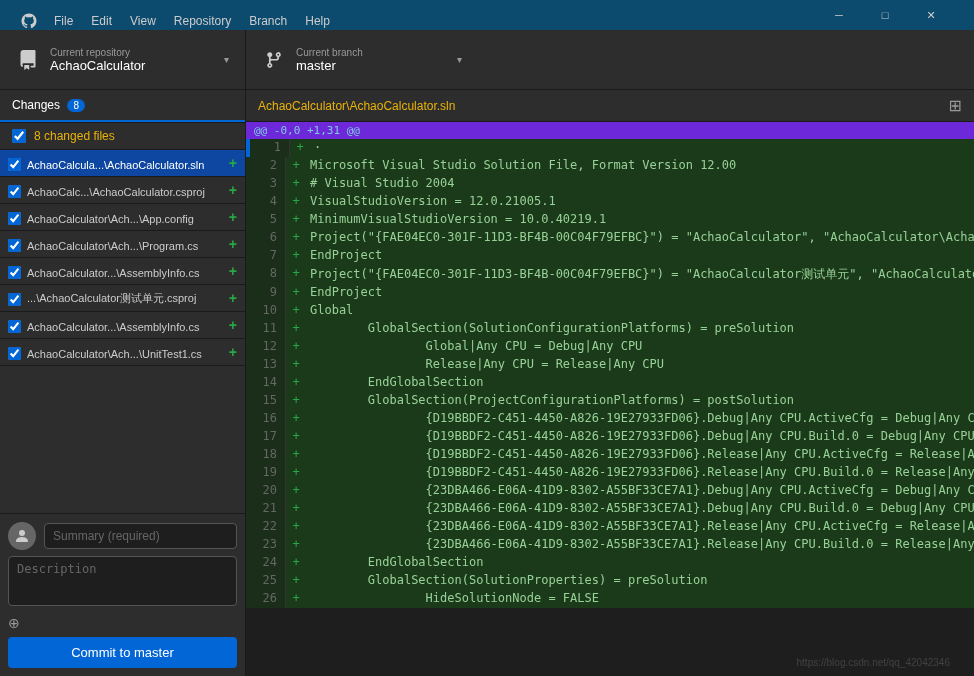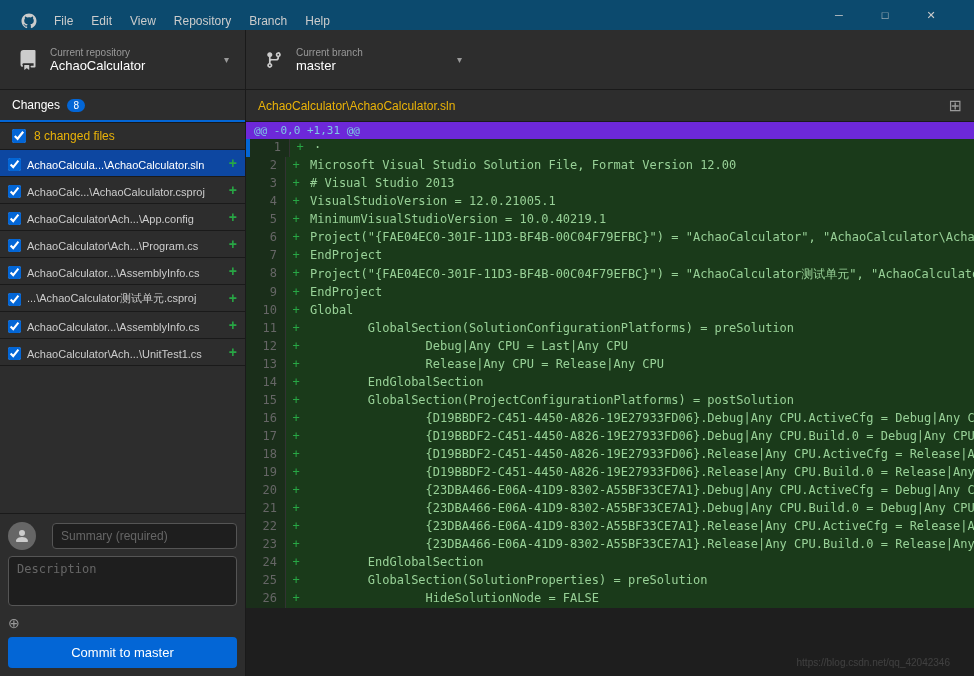--- a/index.html
+++ b/index.html
@@ -45,21 +45,21 @@
     .file-list { flex: 1; overflow-y: auto; }
     .file-item { display: flex; align-items: flex-end; padding: 5px 8px; gap: 6px; cursor: pointer; border-bottom: 1px solid #1a1a1a; }
     .file-item.selected { background: #0d47a1; }
     .file-item input[type="checkbox"] { width: 13px; height: 13px; accent-color: #0366d6; flex-shrink: 0; }
     .file-item-name { flex: 1; font-size: 11px; color: #ccc; overflow: hidden; text-overflow: ellipsis; white-space: nowrap; }
     .file-item.selected .file-item-name { color: #fff; }
     .file-add-icon { color: #28a745; font-size: 14px; font-weight: bold; flex-shrink: 0; }
 
     
     .commit-area { padding: 8px; border-top: 1px solid #1a1a1a; }
-    .commit-summary { display: flex; align-items: center; gap: 16px; margin-bottom: 6px; }
+    .commit-summary { display: flex; align-items: center; gap: 8px; margin-bottom: 6px; }
     .commit-avatar { width: 28px; height: 28px; border-radius: 50%; background: #666; flex-shrink: 0; display: flex; align-items: center; justify-content: center; color: #ccc; font-size: 14px; }
     .commit-summary-input { flex: 1; background: #1e1e1e; border: 1px solid #555; border-radius: 4px; padding: 5px 8px; color: #ccc; font-size: 12px; outline: none; }
     .commit-summary-input::placeholder { color: #666; }
     .commit-desc { width: 100%; background: #1e1e1e; border: 1px solid #555; border-radius: 4px; padding: 5px 8px; color: #f0abfc; font-size: 12px; outline: none; resize: none; height: 50px; margin-bottom: 6px; }
     .commit-desc::placeholder { color: #666; }
     .commit-actions { display: flex; align-items: center; justify-content: space-between; margin-bottom: 6px; }
     .commit-actions-icon { color: #999; font-size: 14px; cursor: pointer; }
     .commit-btn { width: 100%; padding: 8px; background: #0366d6; color: #fff; border: none; border-radius: 4px; font-size: 13px; cursor: pointer; font-weight: 500; }
 
     
@@ -233,21 +233,21 @@
         <div class="diff-line added">
 
     <div class="diff-line-num">2</div>
     <div class="diff-line-sign">+</div>
     <div class="diff-line-content">Microsoft Visual Studio Solution File, Format Version 12.00</div>
   </div>
         <div class="diff-line added">
 
     <div class="diff-line-num">3</div>
     <div class="diff-line-sign">+</div>
-    <div class="diff-line-content"># Visual Studio 2013</div>
+    <div class="diff-line-content"># Visual Studio 2004</div>
   </div>
         <div class="diff-line added">
 
     <div class="diff-line-num">4</div>
     <div class="diff-line-sign">+</div>
     <div class="diff-line-content">VisualStudioVersion = 12.0.21005.1</div>
   </div>
         <div class="diff-line added">
 
     <div class="diff-line-num">5</div>
@@ -287,21 +287,21 @@
         <div class="diff-line added">
 
     <div class="diff-line-num">11</div>
     <div class="diff-line-sign">+</div>
     <div class="diff-line-content">	GlobalSection(SolutionConfigurationPlatforms) = preSolution</div>
   </div>
         <div class="diff-line added">
 
     <div class="diff-line-num">12</div>
     <div class="diff-line-sign">+</div>
-    <div class="diff-line-content">		Debug|Any CPU = Last|Any CPU</div>
+    <div class="diff-line-content">		Global|Any CPU = Debug|Any CPU</div>
   </div>
         <div class="diff-line added">
 
     <div class="diff-line-num">13</div>
     <div class="diff-line-sign">+</div>
     <div class="diff-line-content">		Release|Any CPU = Release|Any CPU</div>
   </div>
         <div class="diff-line added">
 
     <div class="diff-line-num">14</div>

